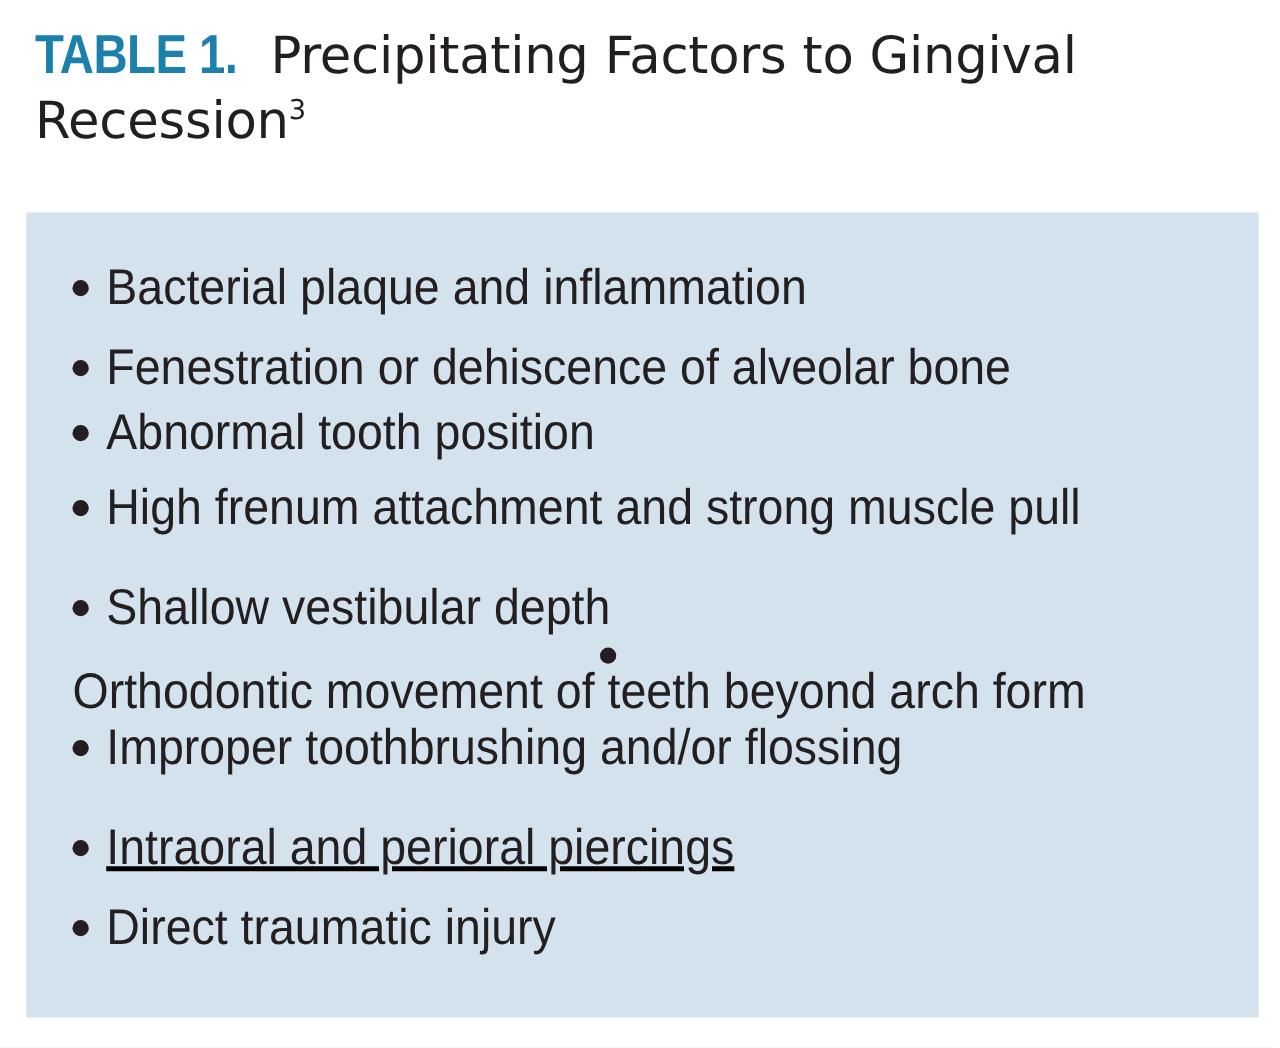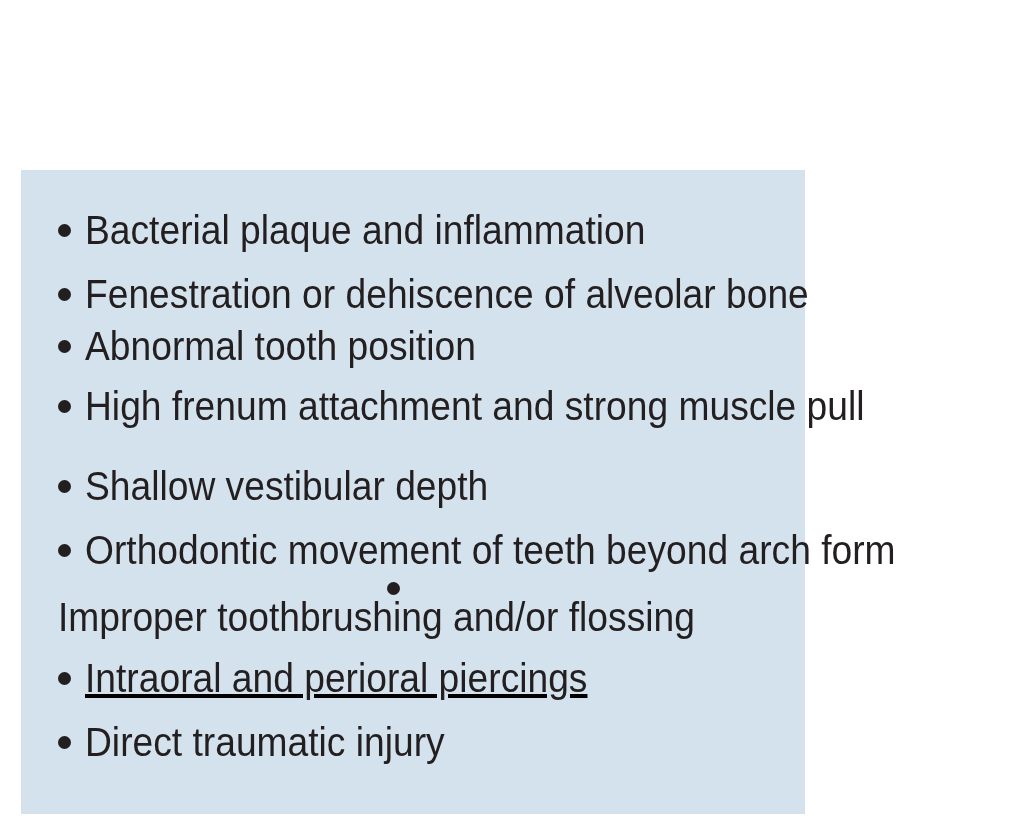--- a/index.html
+++ b/index.html
@@ -63,21 +63,21 @@
     line-height: 0;
     font-family: "DejaVu Sans", sans-serif;
     color: #231f20;
   }
 
   
   .panel {
     position: absolute;
     left: 21px;
     top: 170px;
-    width: 784px;
+    width: 986px;
     height: 644px;
     background: #d3e2ec;
   }
 
   .factor-list {
     position: absolute;
     left: 0;
     top: 0;
     margin: 0;
     padding: 0;
@@ -113,20 +113,23 @@
     display: inline-block;
     transform: scaleX(0.93);
     transform-origin: left center;
   }
 </style>
 </head>
 <body>
 
 <div id="page">
 
+  <div class="table-title">
+    <span class="title-label-wrap"><span class="title-label" style="color: rgb(27, 128, 171);">TABLE 1.</span></span><span class="title-main">Precipitating Factors to Gingival Recession</span><span class="title-sup">3</span>
+  </div>
 
   <div class="panel" style="background: rgb(211, 226, 236);">
     <ul class="factor-list">
         <li class="factor-item" style="top: 28px;">
           <span class="bullet-icon"></span>
           <span class="factor-text">Bacterial plaque and inflammation</span>
         </li>
         <li class="factor-item" style="top: 92px;">
           <span class="bullet-icon"></span>
           <span class="factor-text">Fenestration or dehiscence of alveolar bone</span>
@@ -136,25 +139,25 @@
           <span class="factor-text">Abnormal tooth position</span>
         </li>
         <li class="factor-item" style="top: 204px;">
           <span class="bullet-icon"></span>
           <span class="factor-text">High frenum attachment and strong muscle pull</span>
         </li>
         <li class="factor-item" style="top: 284px; text-align: center;">
           <span class="bullet-icon"></span>
           <span class="factor-text">Shallow vestibular depth</span>
         </li>
-        <li class="factor-item" style="top: 348px;">
+        <li class="factor-item" style="top: 348px; flex-direction: column;">
           <span class="bullet-icon"></span>
           <span class="factor-text">Orthodontic movement of teeth beyond arch form</span>
         </li>
-        <li class="factor-item" style="top: 412px; flex-direction: column;">
+        <li class="factor-item" style="top: 396px;">
           <span class="bullet-icon"></span>
           <span class="factor-text">Improper toothbrushing and/or flossing</span>
         </li>
         <li class="factor-item" style="top: 476px; text-decoration: underline;">
           <span class="bullet-icon"></span>
           <span class="factor-text">Intraoral and perioral piercings</span>
         </li>
         <li class="factor-item" style="top: 540px;">
           <span class="bullet-icon"></span>
           <span class="factor-text">Direct traumatic injury</span>

